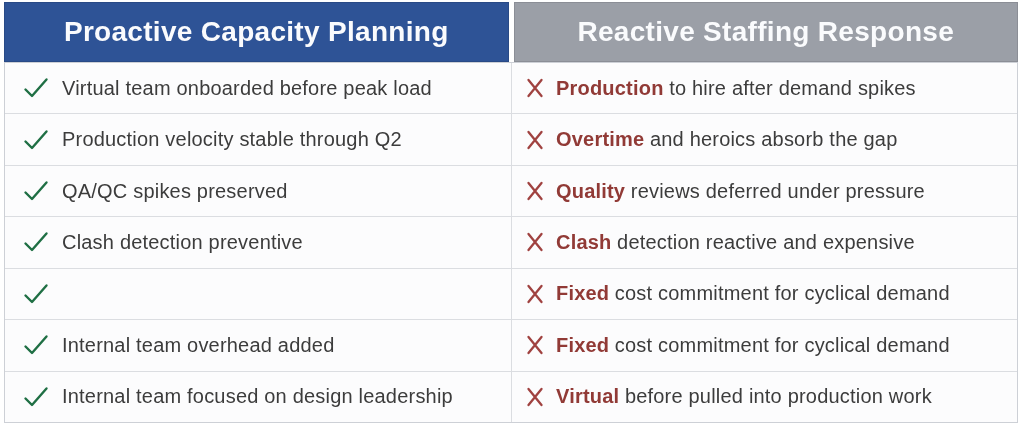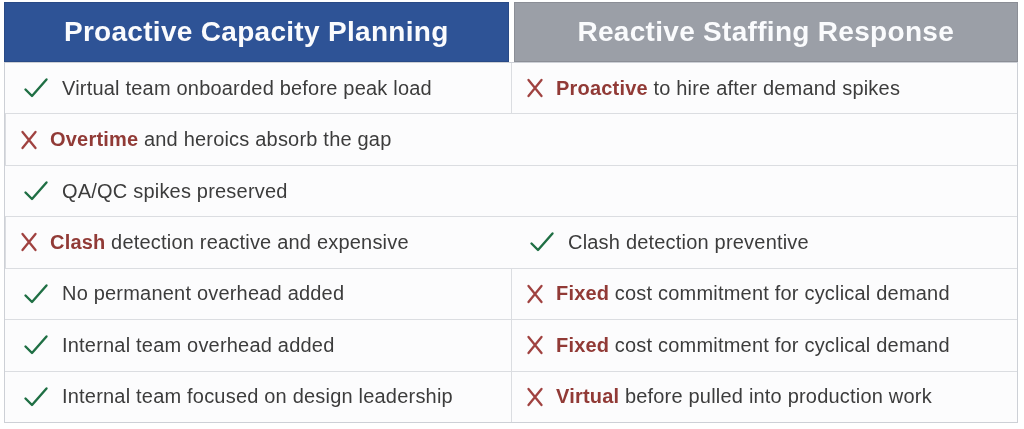--- a/index.html
+++ b/index.html
@@ -100,76 +100,92 @@
         </svg>
       </span>
       <span class="left-text">Virtual team onboarded before peak load</span>
     </div>
     <div class="cell right-cell">
       <span class="icon cross">
         <svg viewBox="0 0 18 20" aria-hidden="true">
           <path d="M2.5 2 L15.5 18 M15.5 2 L2.5 18" fill="none" stroke="#A04240" stroke-width="2.3" stroke-linecap="round"></path>
         </svg>
       </span>
-      <span class="right-word">Proactive</span>
+      <span class="right-word">Production</span>
       <span class="right-rest">to hire after demand spikes</span>
     </div>
   </div>
 
   <div class="row">
+    <div class="cell left-cell">
+      <span class="icon check">
+        <svg viewBox="0 0 26 22" aria-hidden="true">
+          <path d="M2.5 12.5 L9 19 L23.5 2.5" fill="none" stroke="#1F6F44" stroke-width="2.4" stroke-linecap="round" stroke-linejoin="round"></path>
+        </svg>
+      </span>
+      <span class="left-text">Production velocity stable through Q2</span>
+    </div>
     <div class="cell right-cell">
       <span class="icon cross">
         <svg viewBox="0 0 18 20" aria-hidden="true">
           <path d="M2.5 2 L15.5 18 M15.5 2 L2.5 18" fill="none" stroke="#A04240" stroke-width="2.3" stroke-linecap="round"></path>
         </svg>
       </span>
       <span class="right-word">Overtime</span>
       <span class="right-rest">and heroics absorb the gap</span>
     </div>
   </div>
 
   <div class="row">
     <div class="cell left-cell">
       <span class="icon check">
         <svg viewBox="0 0 26 22" aria-hidden="true">
           <path d="M2.5 12.5 L9 19 L23.5 2.5" fill="none" stroke="#1F6F44" stroke-width="2.4" stroke-linecap="round" stroke-linejoin="round"></path>
         </svg>
       </span>
       <span class="left-text">QA/QC spikes preserved</span>
     </div>
-  </div>
-
-  <div class="row">
+    <div class="cell right-cell">
+      <span class="icon cross">
+        <svg viewBox="0 0 18 20" aria-hidden="true">
+          <path d="M2.5 2 L15.5 18 M15.5 2 L2.5 18" fill="none" stroke="#A04240" stroke-width="2.3" stroke-linecap="round"></path>
+        </svg>
+      </span>
+      <span class="right-word">Quality</span>
+      <span class="right-rest">reviews deferred under pressure</span>
+    </div>
+  </div>
+
+  <div class="row">
+    <div class="cell left-cell">
+      <span class="icon check">
+        <svg viewBox="0 0 26 22" aria-hidden="true">
+          <path d="M2.5 12.5 L9 19 L23.5 2.5" fill="none" stroke="#1F6F44" stroke-width="2.4" stroke-linecap="round" stroke-linejoin="round"></path>
+        </svg>
+      </span>
+      <span class="left-text">Clash detection preventive</span>
+    </div>
     <div class="cell right-cell">
       <span class="icon cross">
         <svg viewBox="0 0 18 20" aria-hidden="true">
           <path d="M2.5 2 L15.5 18 M15.5 2 L2.5 18" fill="none" stroke="#A04240" stroke-width="2.3" stroke-linecap="round"></path>
         </svg>
       </span>
       <span class="right-word">Clash</span>
       <span class="right-rest">detection reactive and expensive</span>
     </div>
-    <div class="cell left-cell">
-      <span class="icon check">
-        <svg viewBox="0 0 26 22" aria-hidden="true">
-          <path d="M2.5 12.5 L9 19 L23.5 2.5" fill="none" stroke="#1F6F44" stroke-width="2.4" stroke-linecap="round" stroke-linejoin="round"></path>
-        </svg>
-      </span>
-      <span class="left-text">Clash detection preventive</span>
-    </div>
-  </div>
-
-  <div class="row">
-    <div class="cell left-cell">
-      <span class="icon check">
-        <svg viewBox="0 0 26 22" aria-hidden="true">
-          <path d="M2.5 12.5 L9 19 L23.5 2.5" fill="none" stroke="#1F6F44" stroke-width="2.4" stroke-linecap="round" stroke-linejoin="round"></path>
-        </svg>
-      </span>
-      <span class="left-text">No permanent overhead added</span>
+  </div>
+
+  <div class="row">
+    <div class="cell left-cell">
+      <span class="icon check">
+        <svg viewBox="0 0 26 22" aria-hidden="true">
+          <path d="M2.5 12.5 L9 19 L23.5 2.5" fill="none" stroke="#1F6F44" stroke-width="2.4" stroke-linecap="round" stroke-linejoin="round"></path>
+        </svg>
+      </span>
     </div>
     <div class="cell right-cell">
       <span class="icon cross">
         <svg viewBox="0 0 18 20" aria-hidden="true">
           <path d="M2.5 2 L15.5 18 M15.5 2 L2.5 18" fill="none" stroke="#A04240" stroke-width="2.3" stroke-linecap="round"></path>
         </svg>
       </span>
       <span class="right-word">Fixed</span>
       <span class="right-rest">cost commitment for cyclical demand</span>
     </div>

